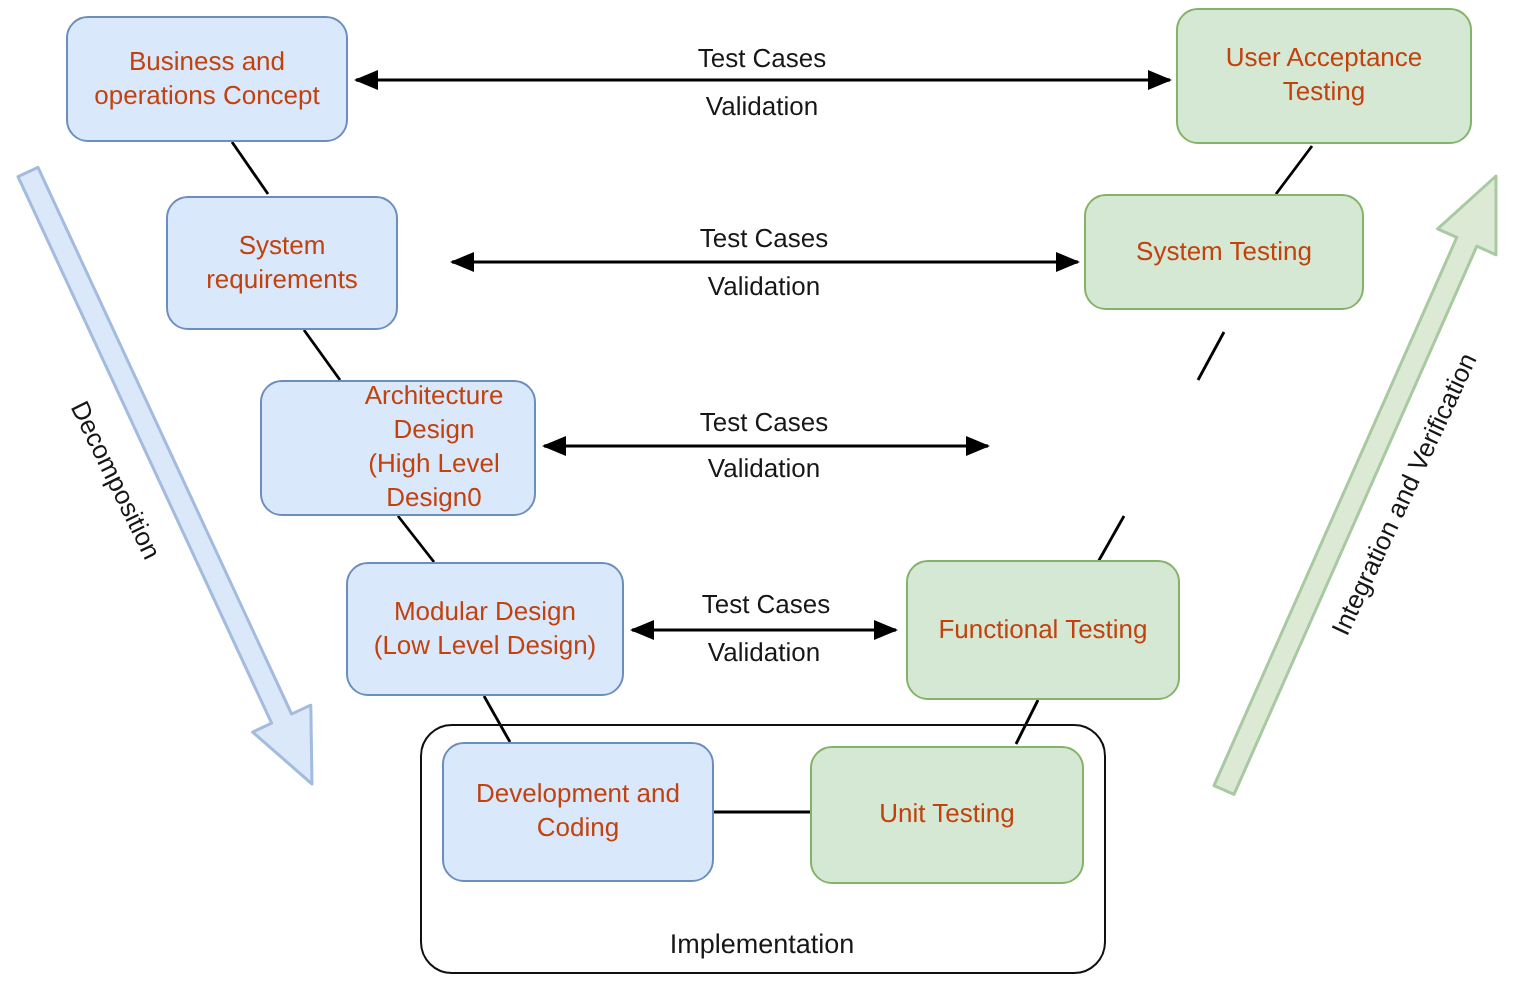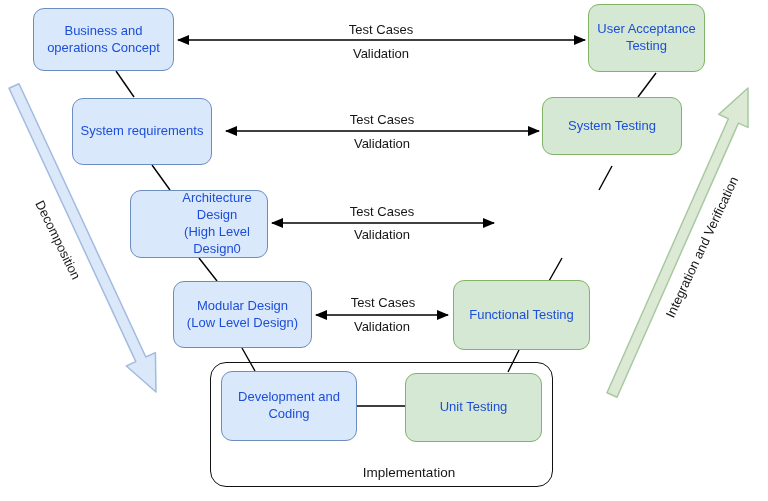--- a/index.html
+++ b/index.html
@@ -13,21 +13,21 @@
   }
   .layer{position:absolute;left:0;top:0;}
   .node{
     position:absolute;
     box-sizing:border-box;
     border-radius:11px;
     display:flex;align-items:center;justify-content:center;
     text-align:center;
     font-size:13px;line-height:1.3;
     white-space:pre-line;
-    color:#1d4ed8;
+    color:#c2410c;
     z-index:3;
   }
   .blue{background:#dae8fc;border:1.5px solid #6c8ebf;}
   .green{background:#d5e8d4;border:1.5px solid #82b366;}
   .lbl{
     position:absolute;
     transform:translate(-50%,-50%);
     font-size:13px;
     white-space:nowrap;
     color:#161616;
@@ -79,44 +79,44 @@
       <line x1="562" y1="258" x2="549" y2="281"></line>
       <line x1="519" y1="350" x2="508" y2="372"></line>
       <line x1="357" y1="406" x2="405" y2="406"></line>
     </g>
   </svg>
 
   <div class="group-box" style="left:210px;top:362px;width:343px;height:125px;"></div>
 
   <div class="node blue" style="left:33px;top:8px;width:141px;height:63px;">Business and
 operations Concept</div>
-  <div class="node blue" style="left:72px;top:98px;width:140px;height:67px;text-align:right;">System requirements</div>
+  <div class="node blue" style="left:83px;top:98px;width:116px;height:67px;">System requirements</div>
   <div class="node blue" style="left:130px;top:190px;width:138px;height:68px;padding-left:36px;">Architecture Design
 (High Level Design0</div>
   <div class="node blue" style="left:173px;top:281px;width:139px;height:67px;">Modular Design
 (Low Level Design)</div>
   <div class="node blue" style="left:221px;top:371px;width:136px;height:70px;">Development and
 Coding</div>
 
-  <div class="node green" style="left:588px;top:4px;width:117px;height:68px;">User Acceptance
+  <div class="node green" style="left:588px;top:4px;width:148px;height:68px;">User Acceptance
 Testing</div>
   <div class="node green" style="left:542px;top:97px;width:140px;height:58px;">System Testing</div>
   <div class="node green" style="left:453px;top:280px;width:137px;height:70px;">Functional Testing</div>
   <div class="node green" style="left:405px;top:373px;width:137px;height:69px;">Unit Testing</div>
 
   <div class="lbl" style="left:381px;top:29px;">Test Cases</div>
   <div class="lbl" style="left:381px;top:53px;">Validation</div>
 
   <div class="lbl" style="left:382px;top:119px;">Test Cases</div>
   <div class="lbl" style="left:382px;top:143px;">Validation</div>
 
   <div class="lbl" style="left:382px;top:211px;">Test Cases</div>
   <div class="lbl" style="left:382px;top:234px;">Validation</div>
 
   <div class="lbl" style="left:383px;top:302px;">Test Cases</div>
   <div class="lbl" style="left:382px;top:326px;">Validation</div>
 
   <div class="lbl rot-left" style="left:58px;top:240px;">Decomposition</div>
   <div class="lbl rot-right" style="left:702px;top:247px;">Integration and Verification</div>
 
-  <div class="lbl" style="left:381px;top:472px;font-size:13.5px;margin-left:28px;">Implementation</div>
+  <div class="lbl" style="left:381px;top:472px;font-size:13.5px;">Implementation</div>
 
 </div>
 
 </body></html>

